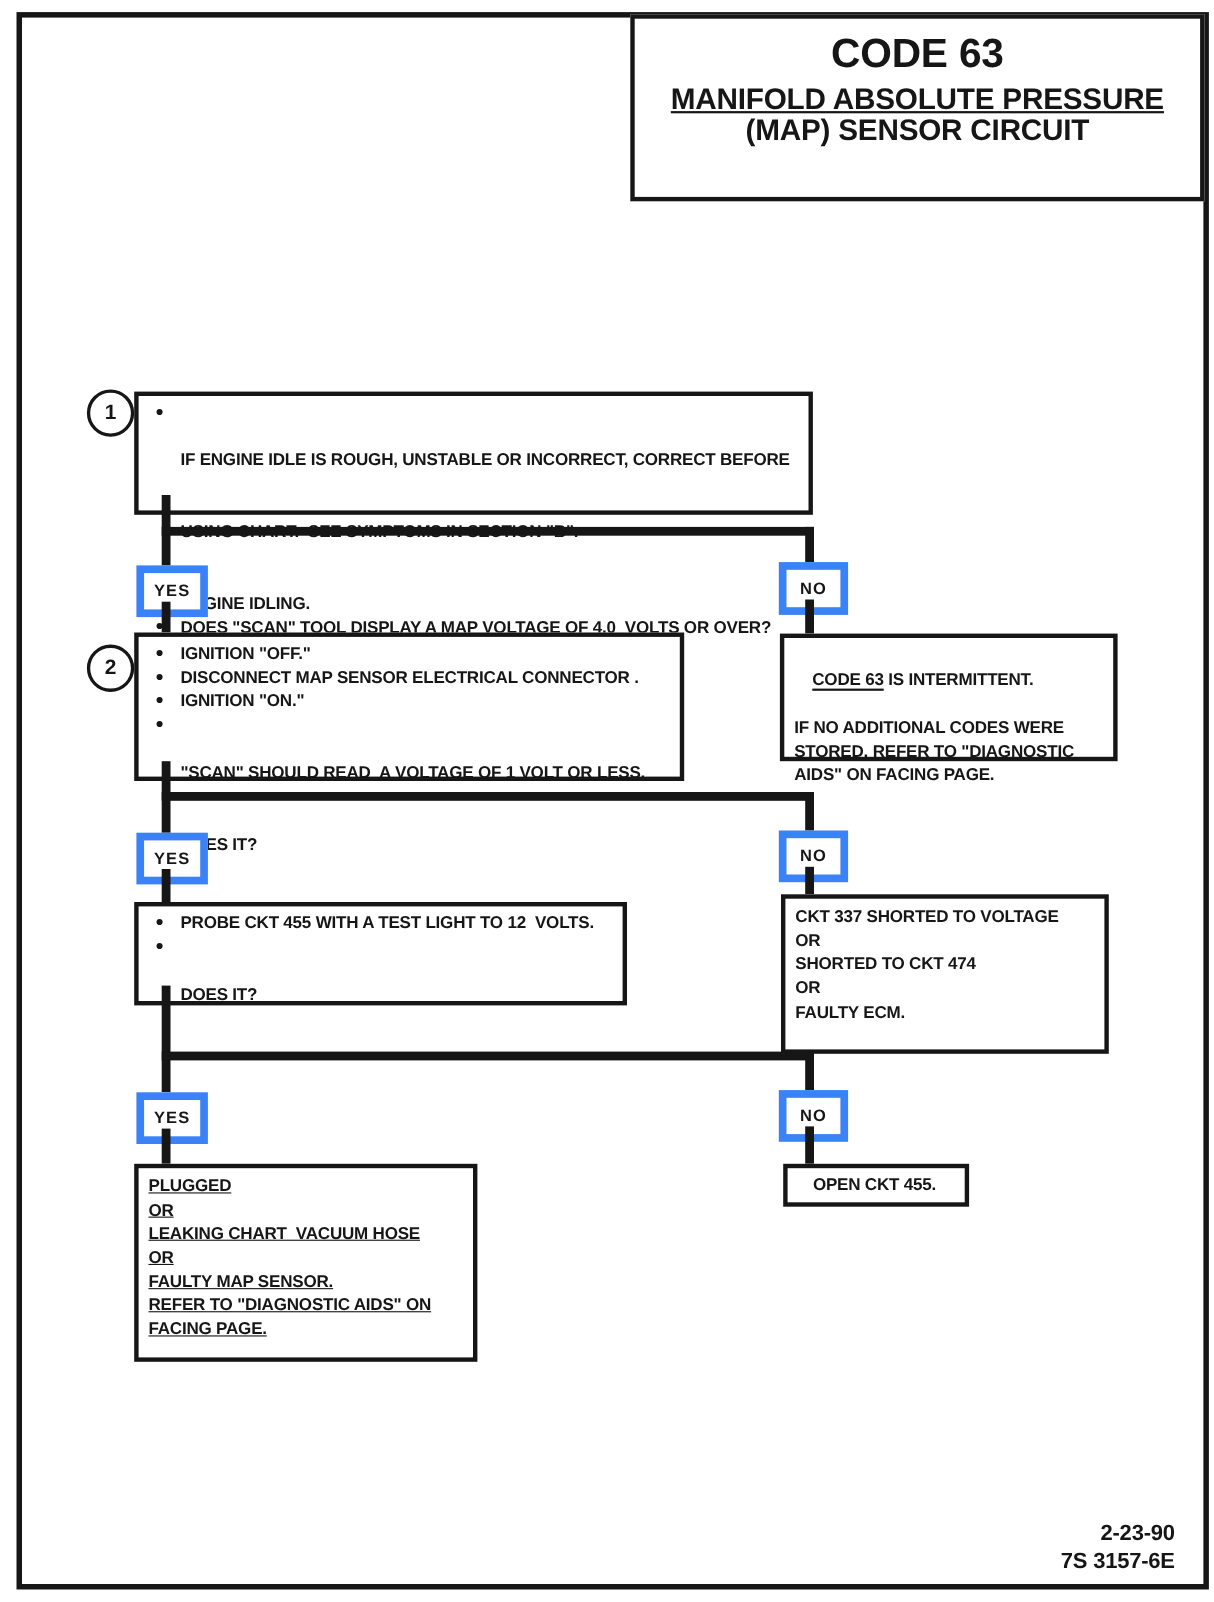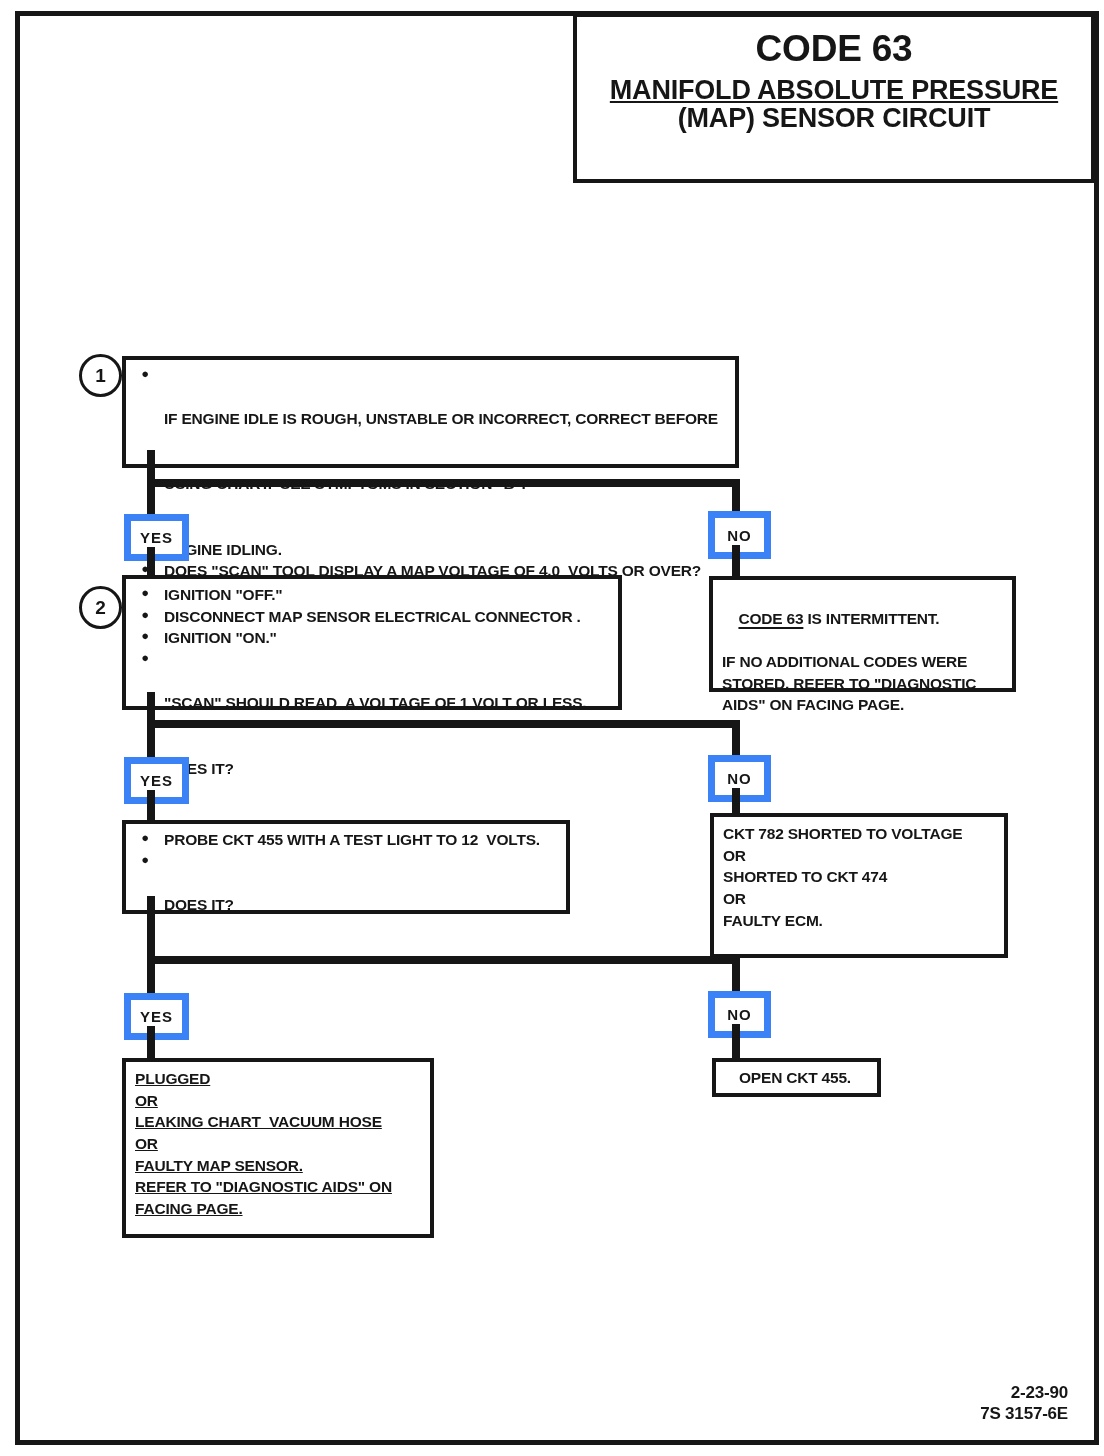--- a/index.html
+++ b/index.html
@@ -51,21 +51,21 @@
   .circle-num {
     width:37px; height:37px; border:3px solid #161616; border-radius:50%;
     background:#fff; display:flex; align-items:center; justify-content:center;
     font-size:19px;
   }
 
   .line { background:#161616; }
 
   .footer {
     left:900px; top:1382px; width:168px; text-align:right;
-    font-size:17px; line-height:1.25; letter-spacing:-0.2px;
+    font-size:20px; line-height:1.25; letter-spacing:-0.2px;
   }
 </style>
 </head>
 <body>
 
 <div class="abs page-border"></div>
 
 <div class="abs title-box">
   <div class="title-code">CODE 63</div>
   <div class="title-sub1">MANIFOLD ABSOLUTE PRESSURE</div>
@@ -163,21 +163,21 @@
   </div>
   <div class="brow">
     <span class="bmark">●</span>
     <span class="btext">
       <div>DOES IT?</div>
     </span>
   </div>
 </div>
 
 <div class="abs node rbox" style="left:710px; top:813px; width:272px; height:125px;">
-  <div class="rline">CKT 782 SHORTED TO VOLTAGE</div>
+  <div class="rline">CKT 337 SHORTED TO VOLTAGE</div>
   <div class="rline">OR</div>
   <div class="rline">SHORTED TO CKT 474</div>
   <div class="rline">OR</div>
   <div class="rline">FAULTY ECM.</div>
 </div>
 
 <div class="abs line" style="left:147px; top:896px; width:8px; height:97px;"></div>
 <div class="abs line" style="left:147px; top:956px; width:593px; height:8px;"></div>
 <div class="abs line" style="left:732px; top:956px; width:8px; height:35px;"></div>
 

